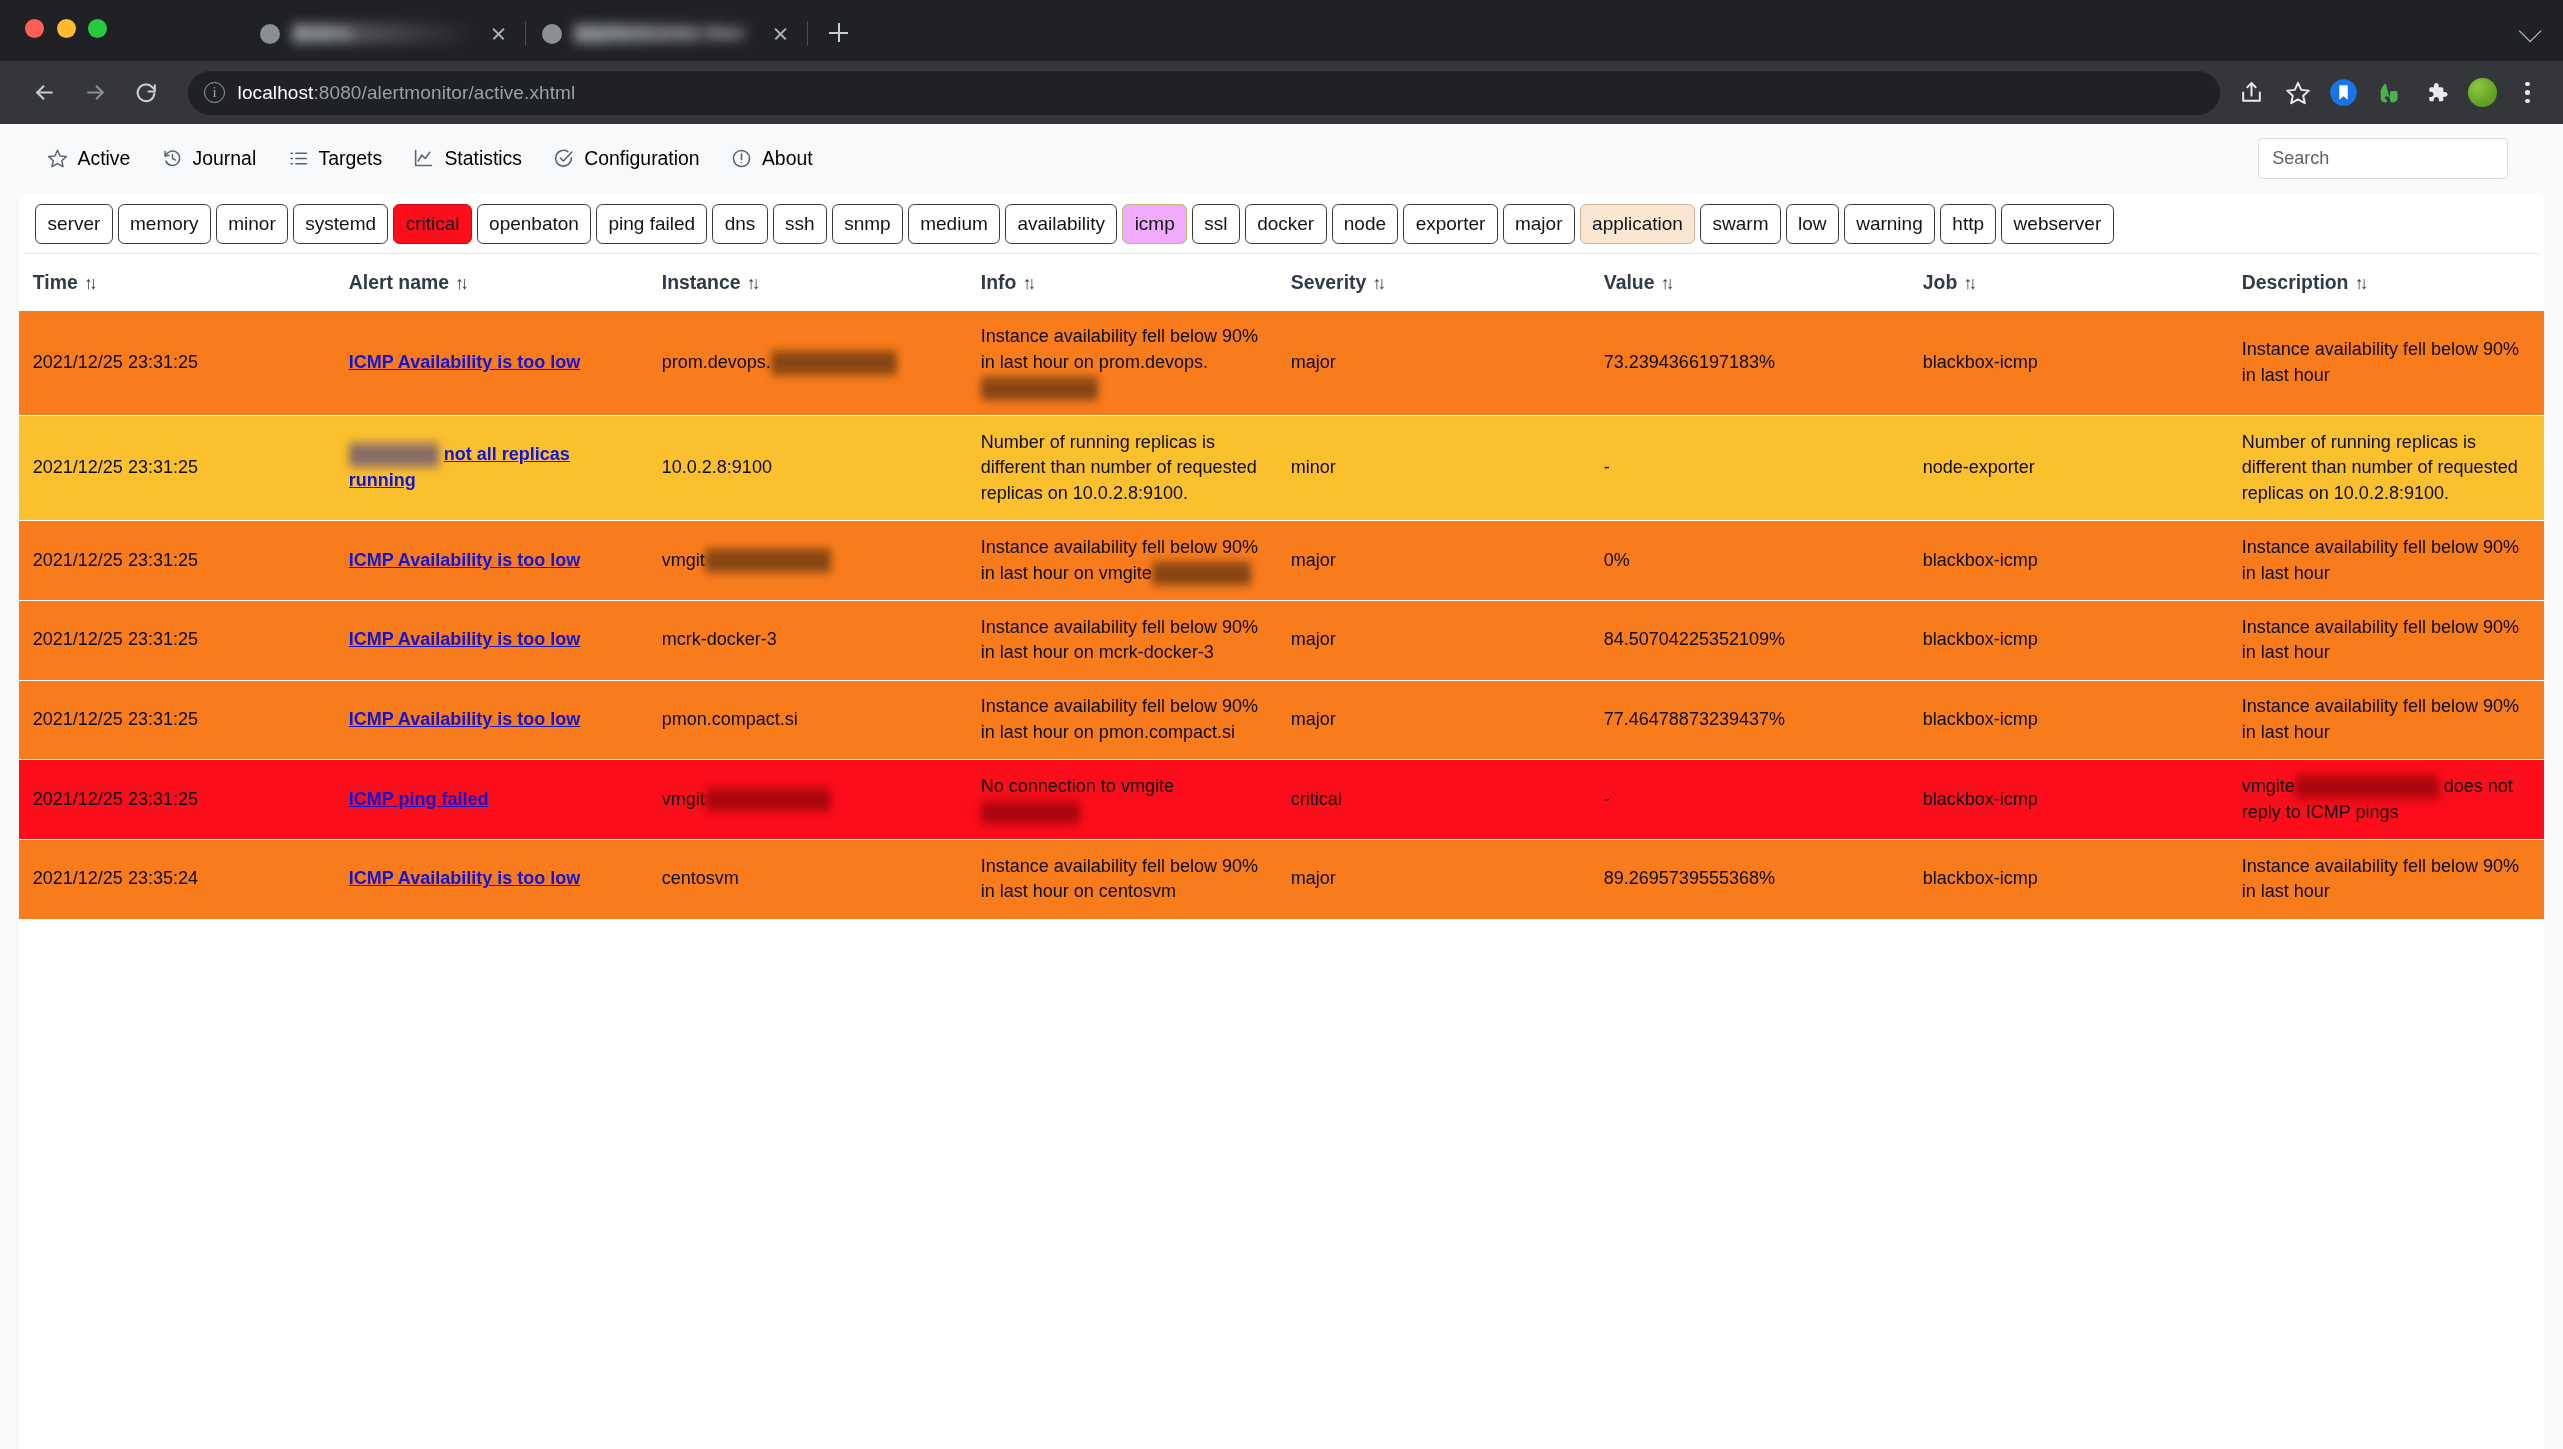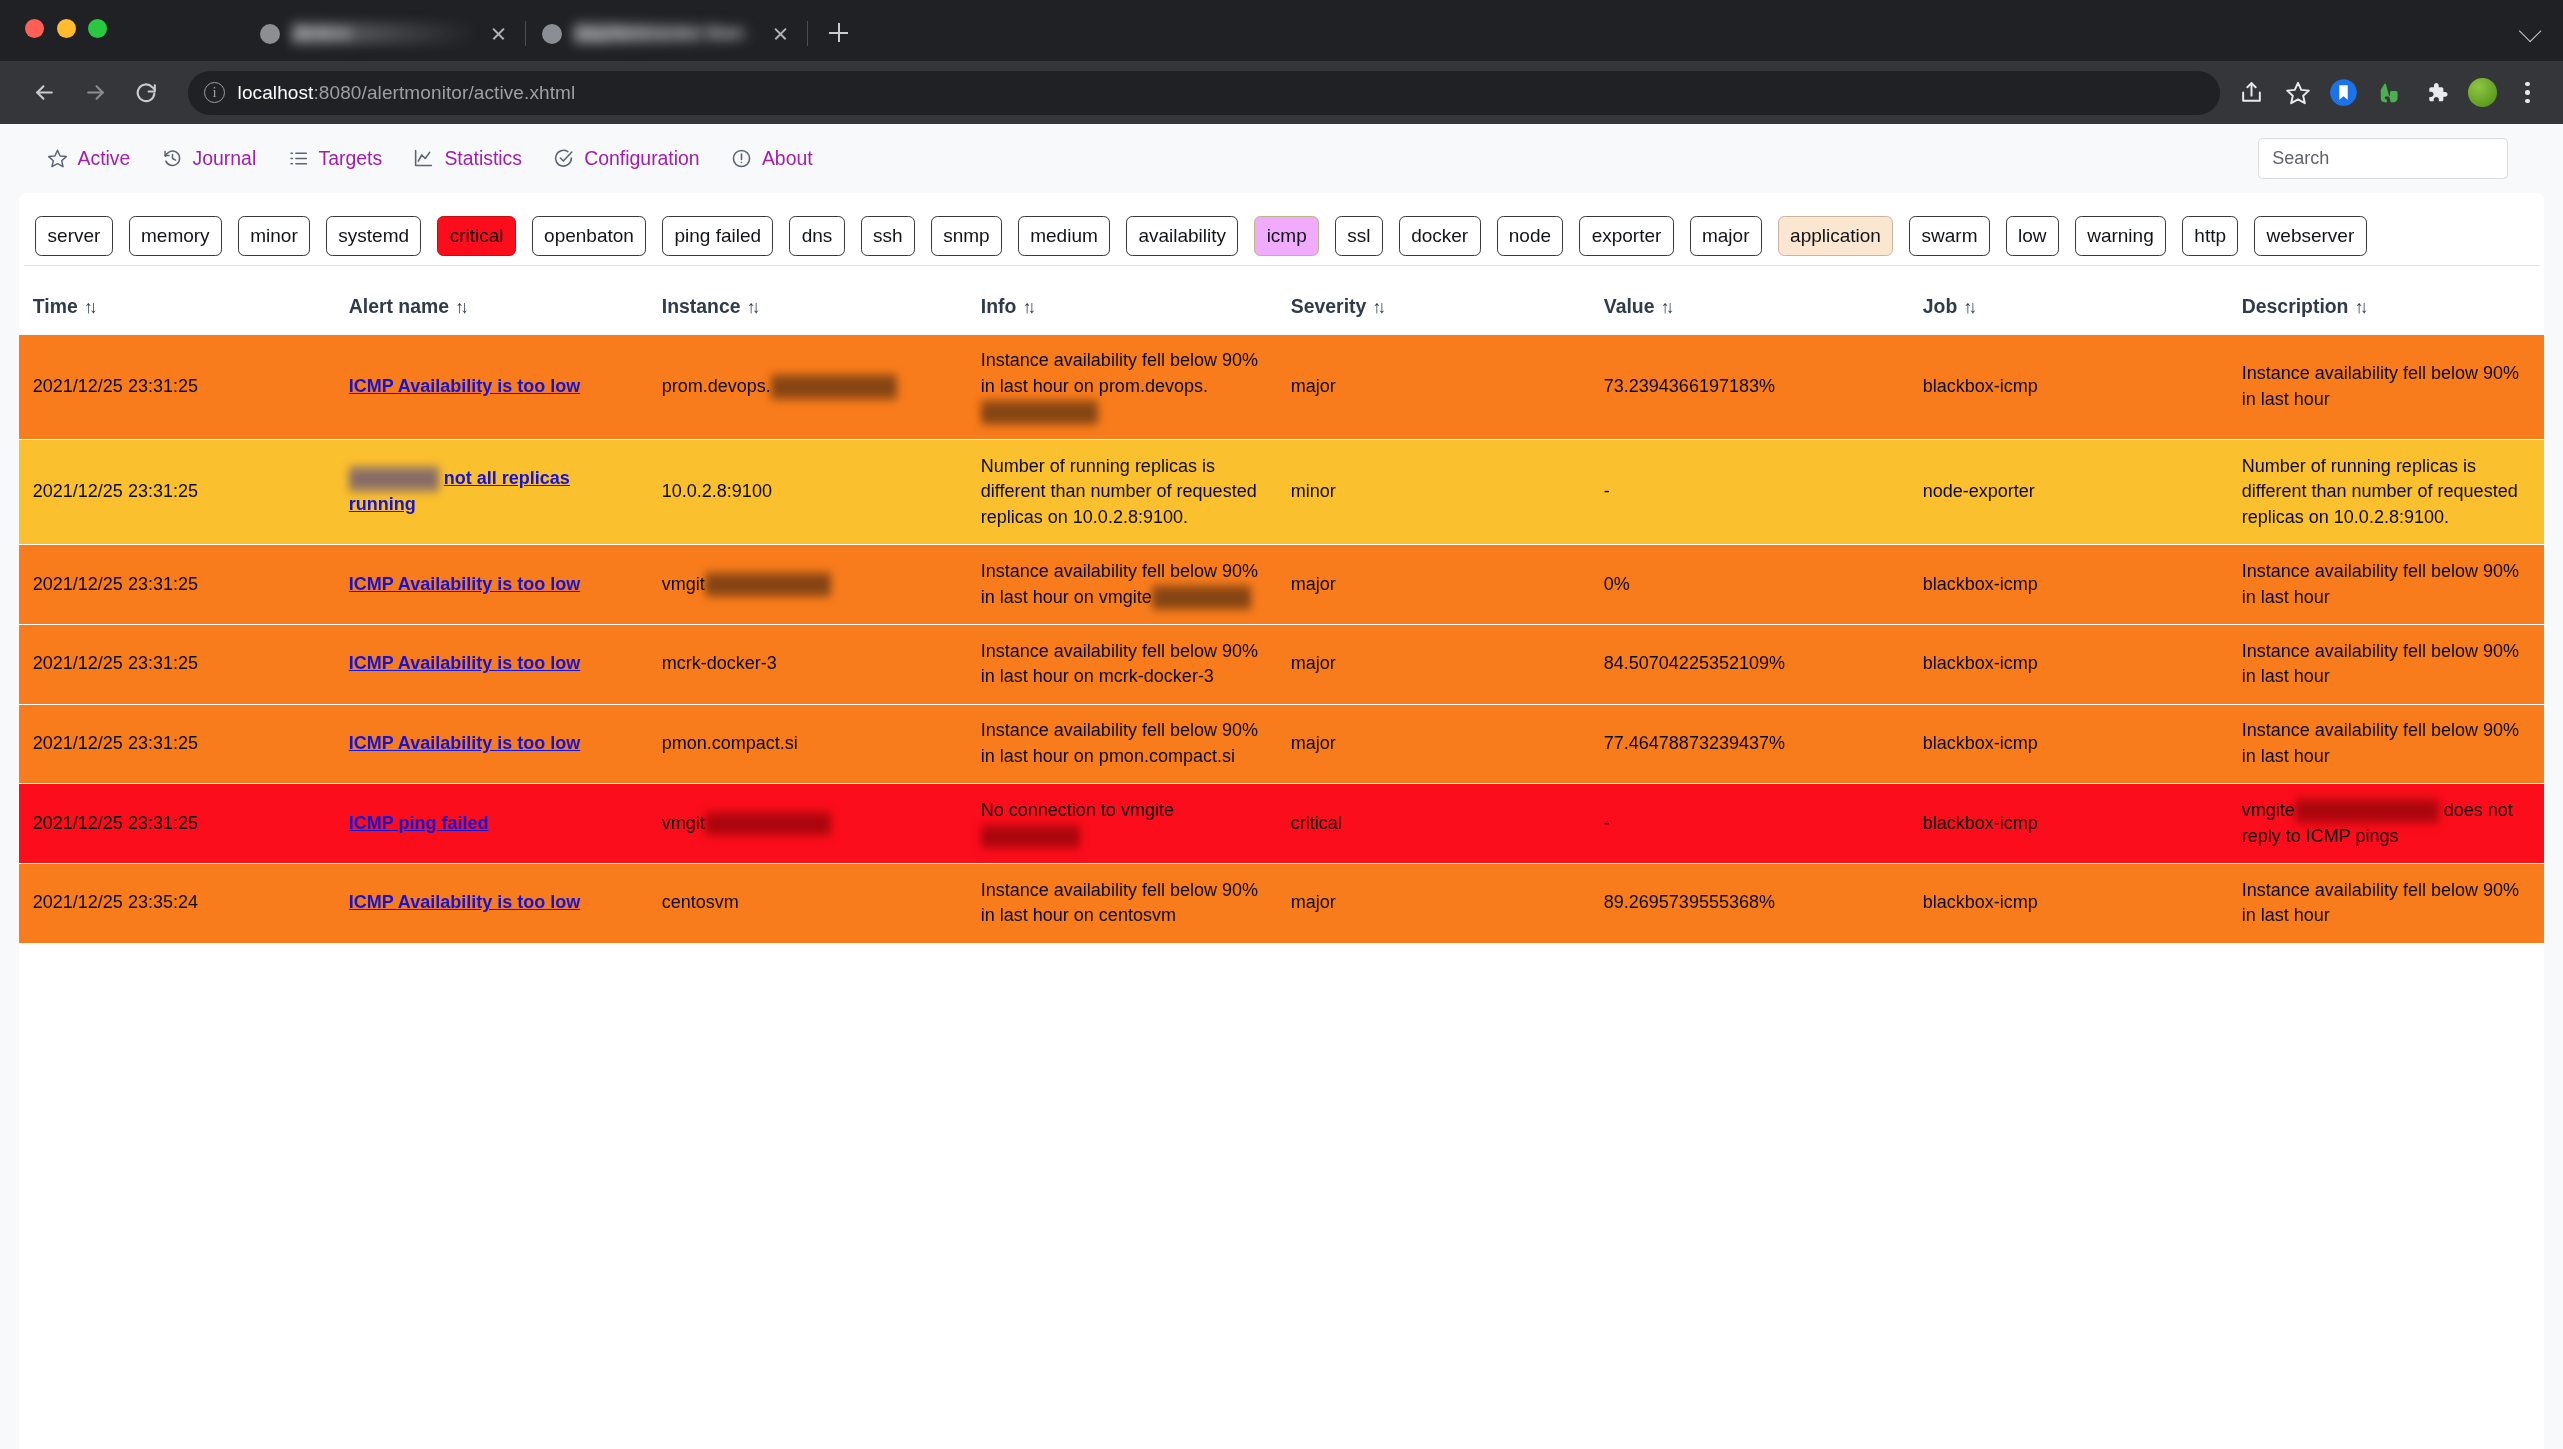--- a/index.html
+++ b/index.html
@@ -174,21 +174,21 @@
   }
 
   .appnav {
     height: 69px; background: #f8f9fa;
     display: flex; align-items: center;
     padding: 0 27.5px; gap: 0;
   }
   .nav-item {
     display: flex; align-items: center; gap: 10px;
     padding: 0 25px 0 6.3px;
-    color: #a21caf; font-size: 19.4px;
+    color: #000000; font-size: 19.4px;
   }
   .nav-item:first-child { padding-left: 19px; }
   .nav-ico { width: 21px; height: 21px; display:flex; align-items:center; justify-content:center; }
   .nav-ico svg { display:block; }
   .nav-spacer { flex: 1; }
   .searchbox {
     width: 250px; height: 41px;
     border: 1.3px solid #dadce0; border-radius: 4.4px;
     background: #ffffff;
     display: flex; align-items: center;
@@ -201,23 +201,23 @@
     flex: 1; background: #ffffff;
     margin: 0 19px 0 19px;
     border-radius: 7.5px 7.5px 0 0;
     display: flex; flex-direction: column;
     overflow: hidden;
   }
 
   .tagbar {
     display: flex; flex-wrap: wrap; align-items: center;
     padding: 11.3px 11.3px 8.8px 11.3px;
-    gap: 16px;
+    gap: 5px;
     border-bottom: 0.6px solid #e3e5e8;
-    margin: 12px 5px;
+    margin: 0 5px;
   }
   .tag {
     border: 1.3px solid #373a3c; border-radius: 6.3px;
     background: #ffffff; color: #111418;
     font-size: 19px; line-height: 1;
     padding: 8.8px 11.3px 10px 11.3px;
     white-space: nowrap;
   }
   .tag.critical { background: #fc0d1b; border-color: #c30c16; }
   .tag.icmp { background: #f0abfc; border-color: #b9b67f; }

